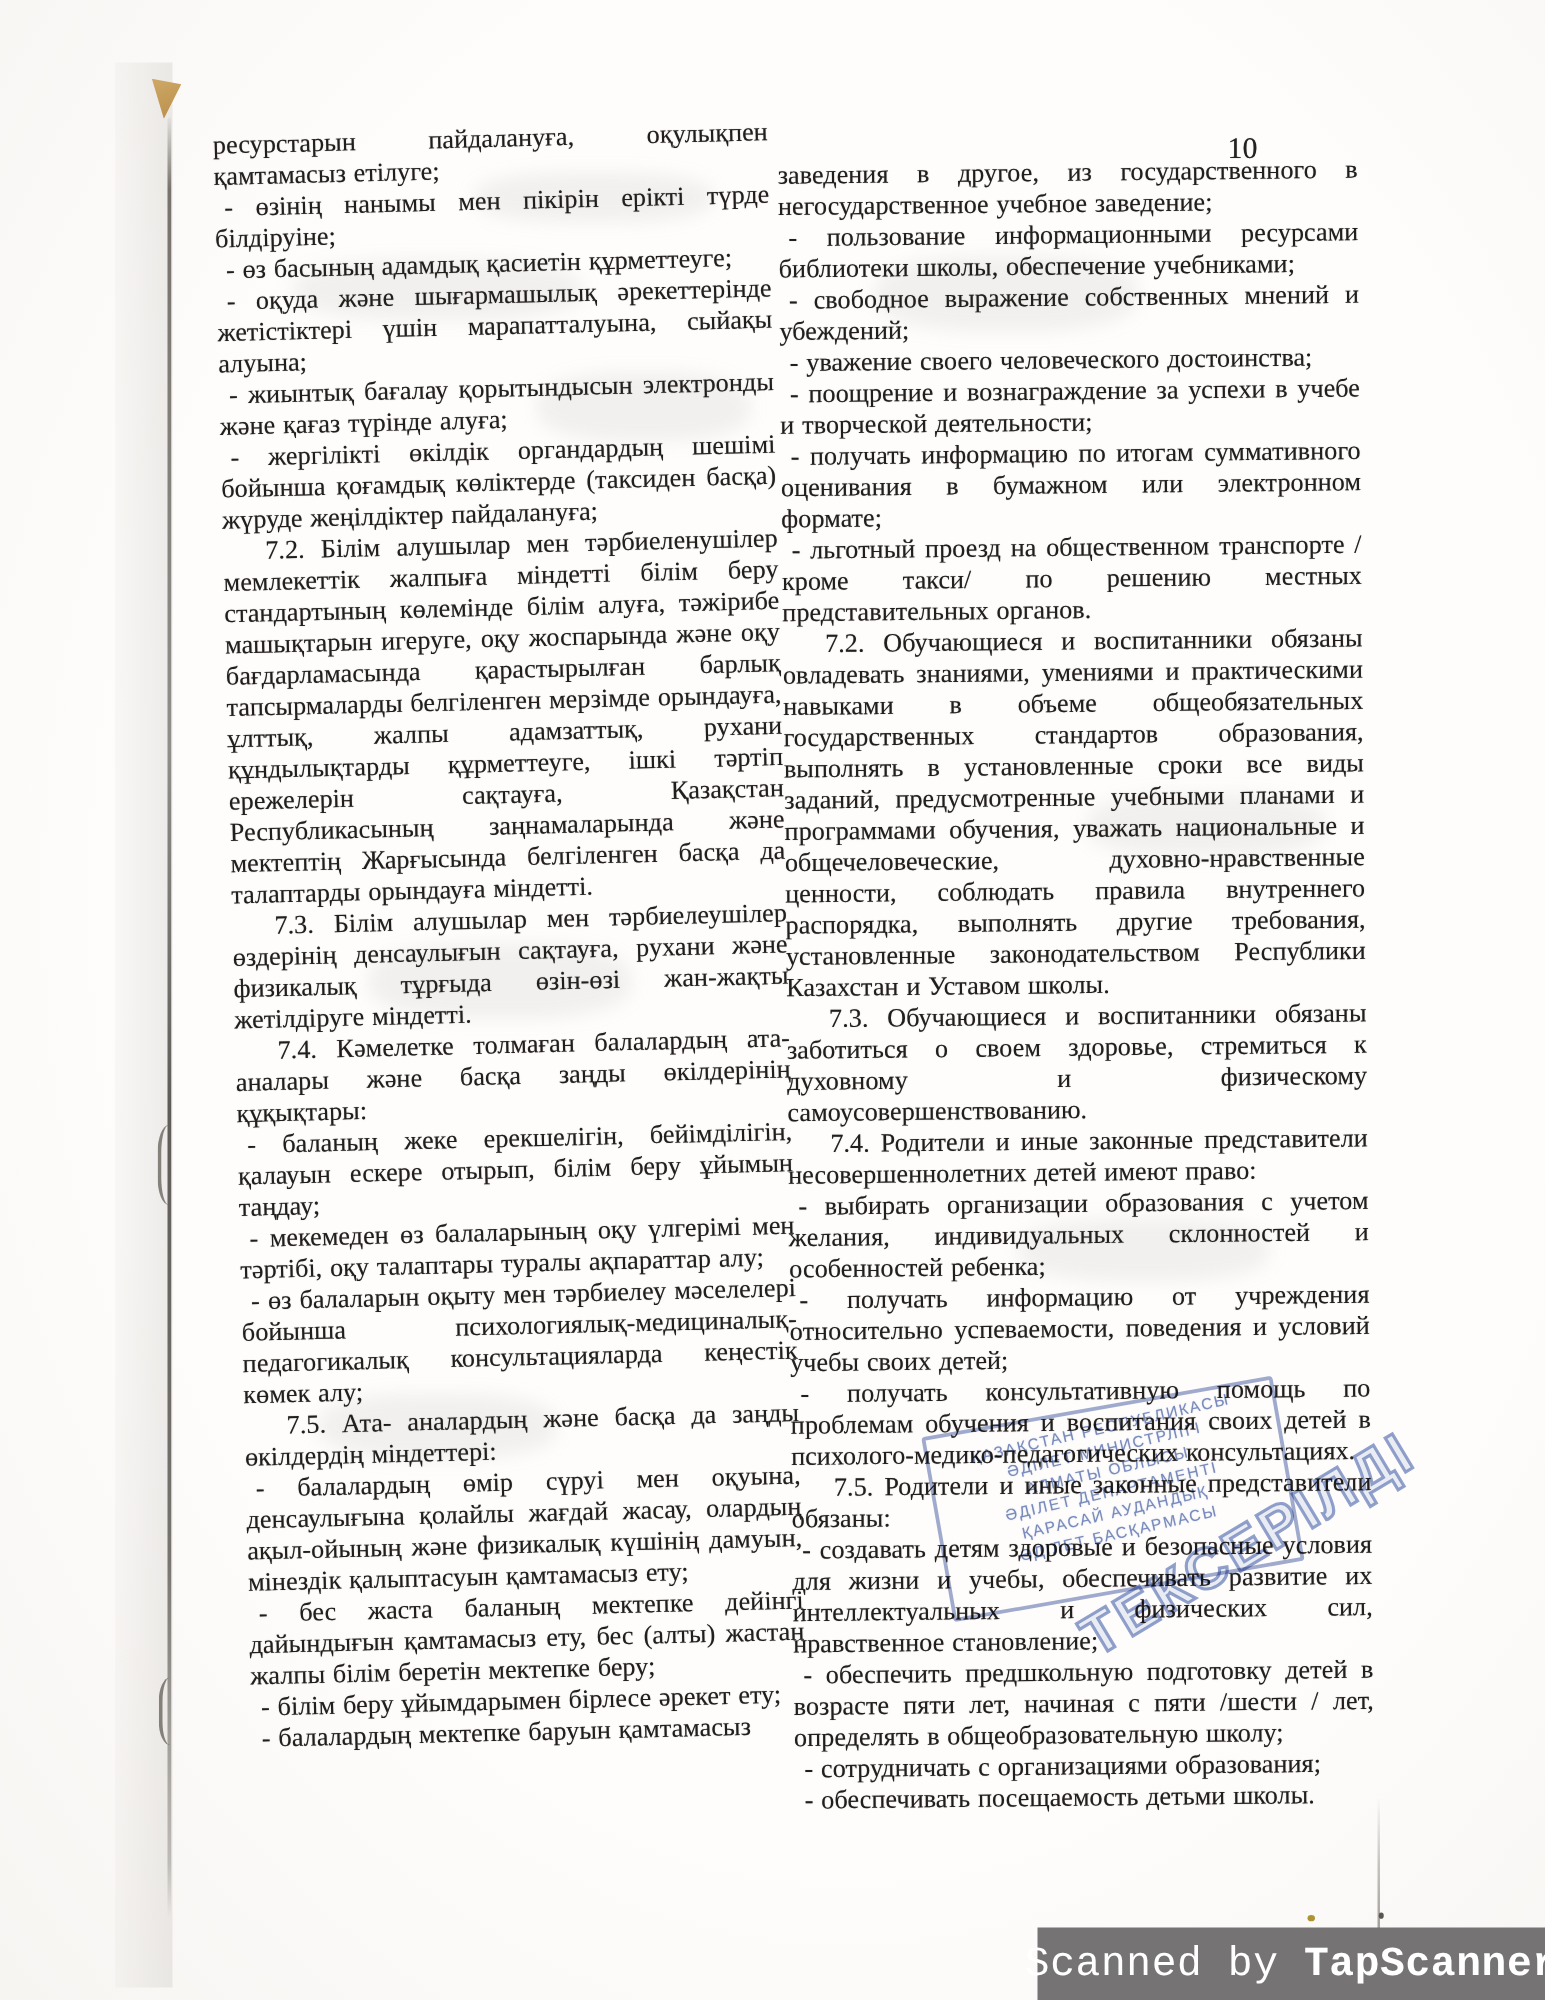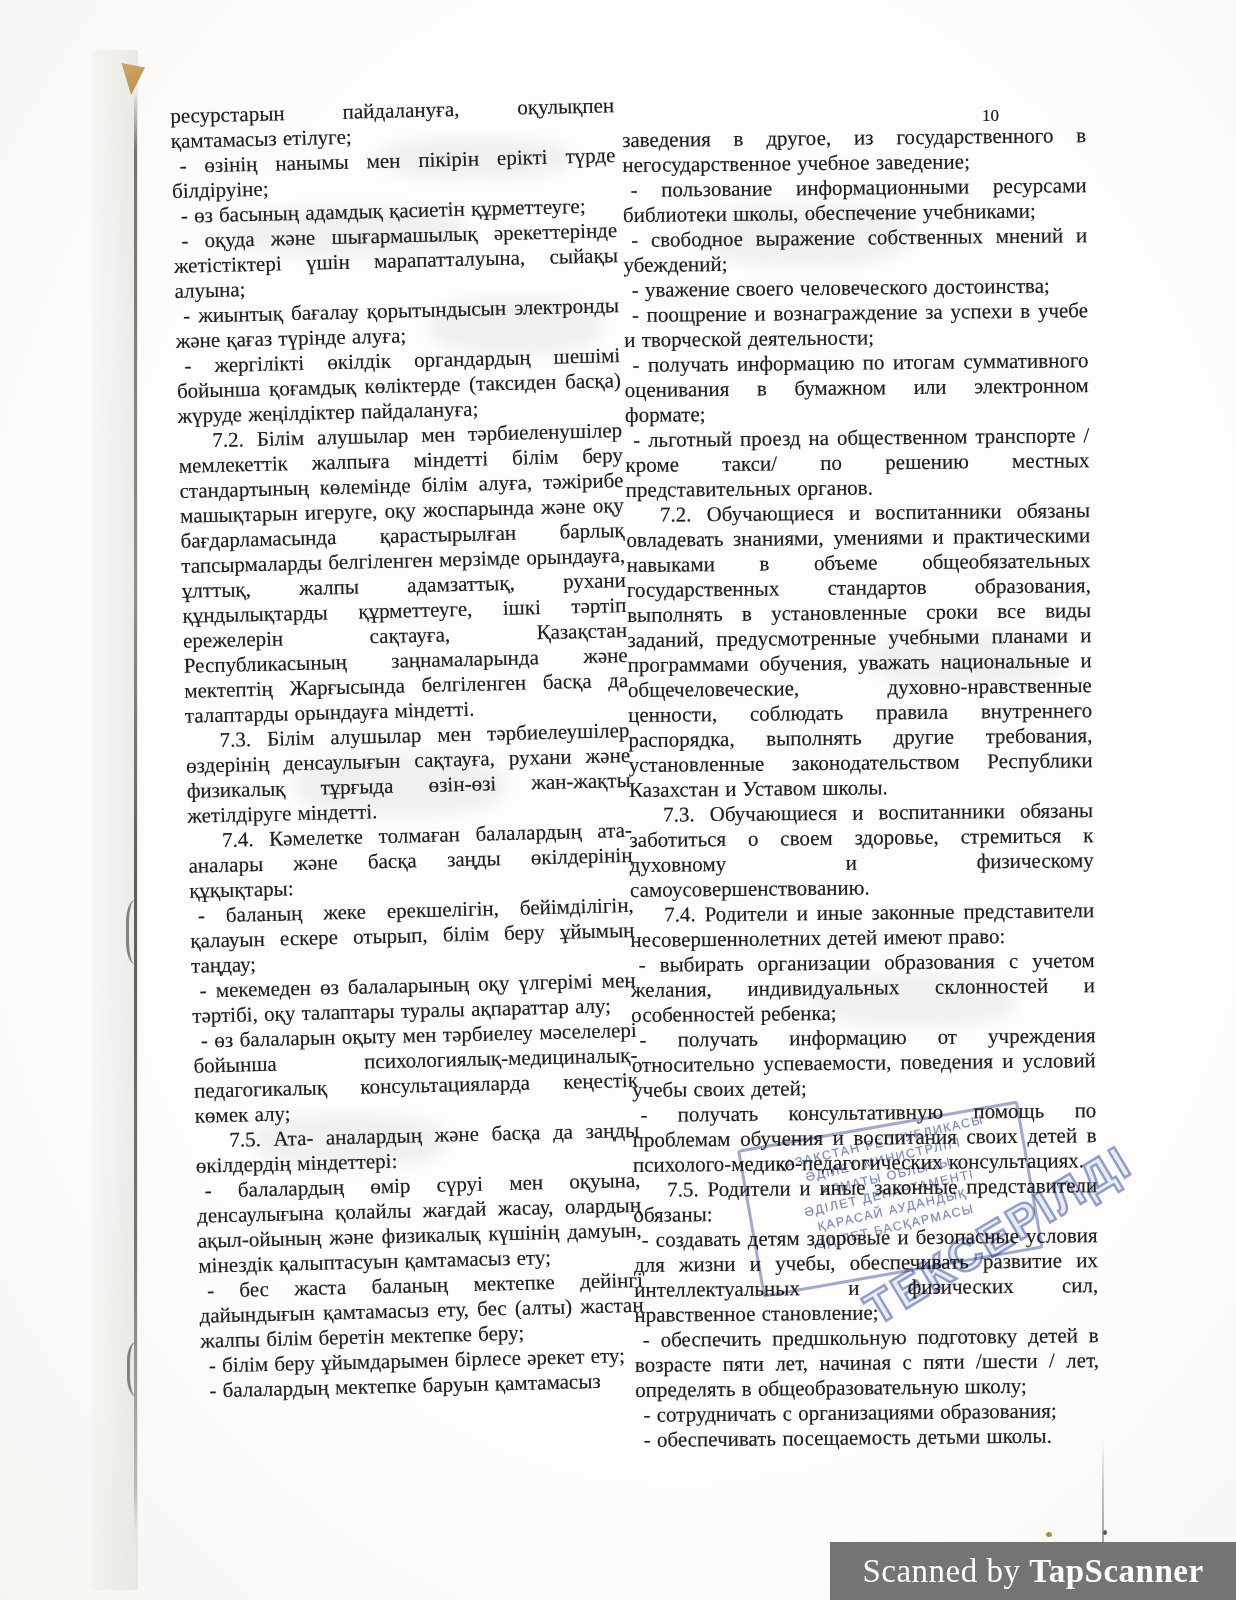--- a/index.html
+++ b/index.html
@@ -53,21 +53,21 @@
   .s2 { left: 235px; top: 208px; width: 230px; height: 48px; }
   .s3 { left: 430px; top: 298px; width: 170px; height: 55px; }
   .s4 { left: 700px; top: 205px; width: 210px; height: 60px; }
   .s5 { left: 870px; top: 635px; width: 190px; height: 50px; }
   .s6 { left: 295px; top: 755px; width: 210px; height: 60px; }
   .s7 { left: 815px; top: 975px; width: 200px; height: 50px; }
   .s8 { left: 255px; top: 1115px; width: 190px; height: 52px; }
 
   .page-number {
     position: absolute; left: 982px; top: 106px;
-    font-size: 17px; color: #24211f;
+    font-size: 24px; color: #24211f;
     text-shadow: 0 0 0.6px rgba(20,18,16,0.55);
   }
 
   .col {
     position: absolute;
     font-size: 21px; line-height: 25px;
     color: #211e1c;
     text-align: justify;
     text-shadow: 0 0 0.7px rgba(25,22,20,0.5);
     word-spacing: 1px;
@@ -108,21 +108,21 @@
     color: rgba(133,152,206,0.16);
     -webkit-text-stroke: 2.5px rgba(100,122,185,0.7);
     mix-blend-mode: multiply;
   }
 
   
   .scan-bar {
     position: absolute; left: 830px; top: 1542px; width: 406px; height: 58px;
     background: #757374;
     display: flex; align-items: center; justify-content: center;
-    font-family: Liberation Serif, serif;
+    font-family: Liberation Mono, monospace;
     font-size: 33px; color: #ffffff;
     letter-spacing: 0.5px;
     white-space: pre;
   }
   .scan-bar .brand { font-weight: bold; }
 </style>
 </head>
 <body>
 
 <div class="canvas">

